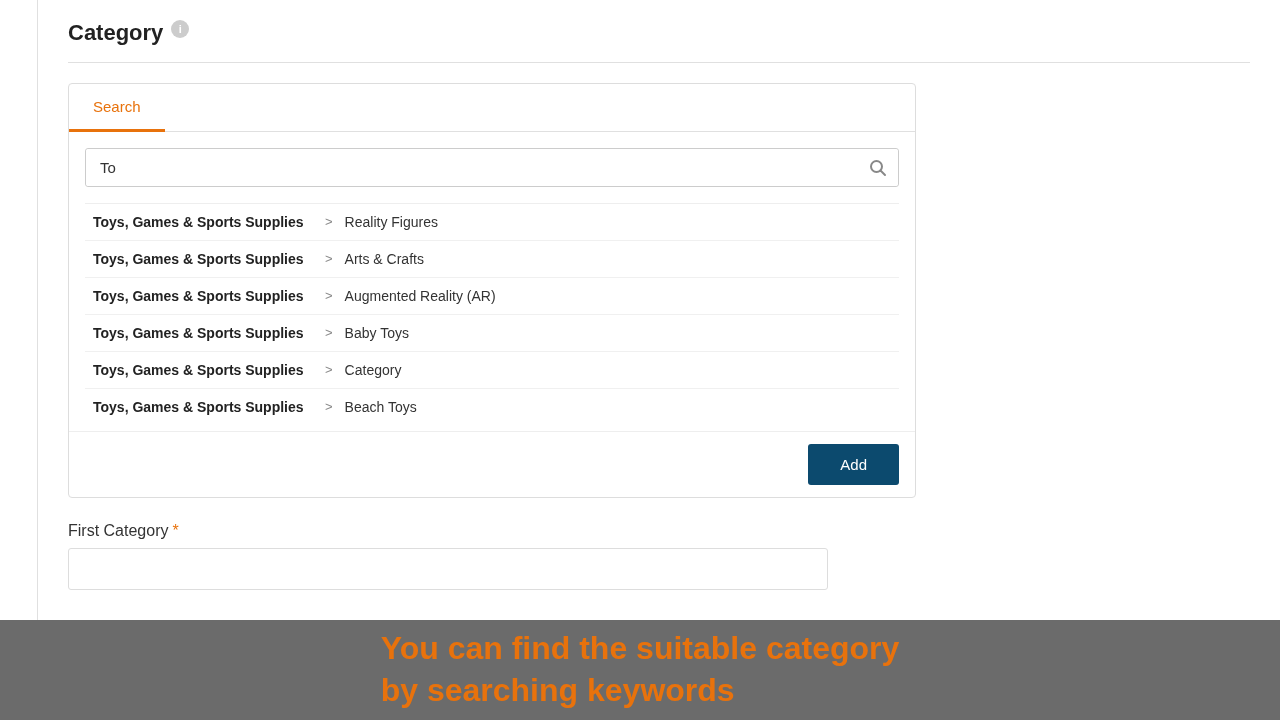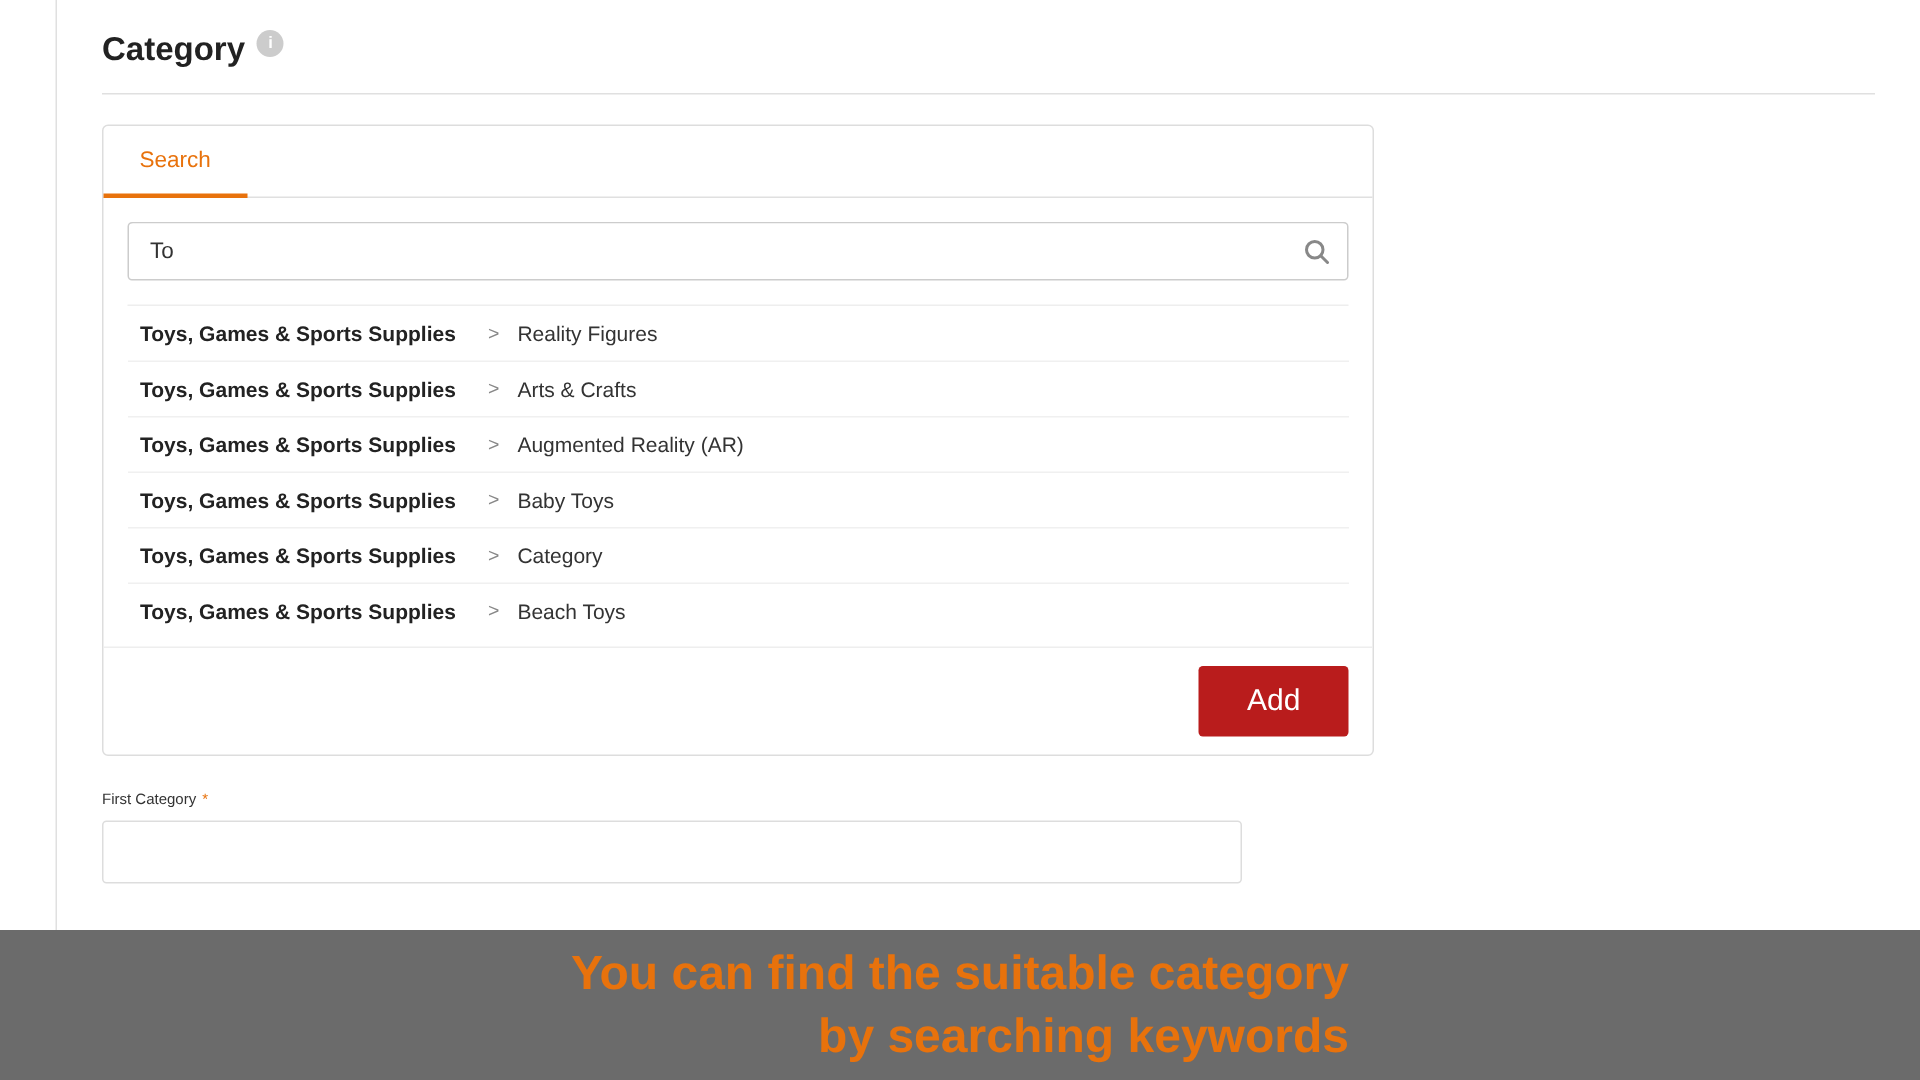--- a/index.html
+++ b/index.html
@@ -158,36 +158,36 @@
 
     .card-footer {
       padding: 12px 16px;
       display: flex;
       justify-content: flex-end;
       border-top: 1px solid #eee;
       margin-top: 8px;
     }
 
     .add-button {
-      background: #b91c1c;
+      background: #0c4a6e;
       color: #fff;
       border: none;
       padding: 12px 32px;
-      font-size: 20px;
+      font-size: 15px;
       font-weight: 500;
       border-radius: 3px;
       cursor: pointer;
     }
 
     .first-category-section {
       margin-top: 24px;
     }
 
     .field-label {
-      font-size: 10px;
+      font-size: 16px;
       color: #333;
       margin-bottom: 8px;
       display: flex;
       align-items: flex-end;
       gap: 4px;
     }
 
     .required-star {
       color: #e8720c;
     }
@@ -211,21 +211,21 @@
       background: #6b6b6b;
       display: flex;
       align-items: center;
       justify-content: center;
     }
 
     .banner-text {
       color: #e8720c;
       font-size: 32px;
       font-weight: bold;
-      text-align: right;
+      text-align: left;
       line-height: 1.3;
     }
 
     .results-container {
       position: relative;
     }
   </style>
 </head>
 <body>
 

